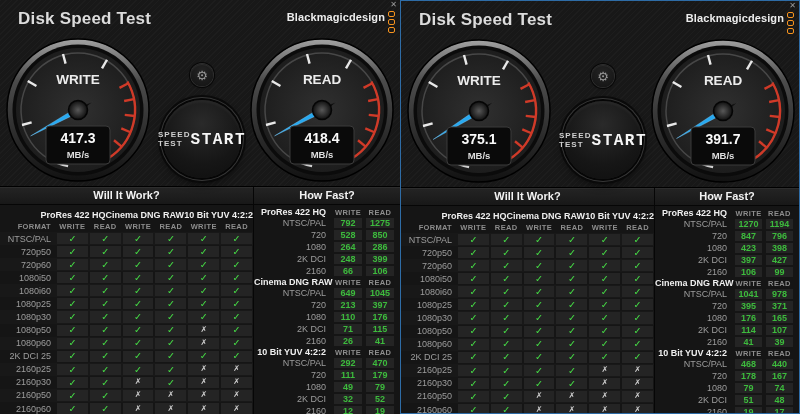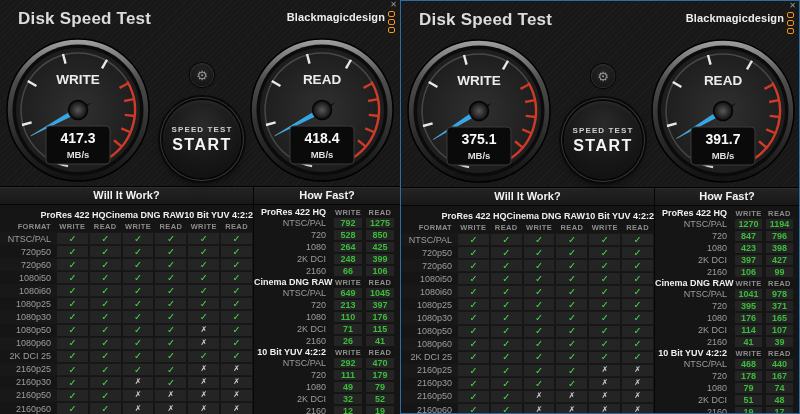--- a/index.html
+++ b/index.html
@@ -25,23 +25,23 @@
   .gauge-read{left:247px;}
   .gear-btn{position:absolute;left:191px;top:28px;width:22px;height:22px;border-radius:50%;
     background:radial-gradient(circle at 50% 35%, #242424, #131313);
     box-shadow:0 0 0 1px #2f2f2f, 0 0 0 2px #070707, inset 0 1px 1px rgba(255,255,255,.07), 0 1px 3px rgba(0,0,0,.8);
     display:flex;align-items:center;justify-content:center;color:#969696;font-size:13px;line-height:1;
     font-family:"DejaVu Sans",sans-serif;cursor:pointer;}
   .start-btn{position:absolute;left:163px;top:64px;width:78px;height:78px;border-radius:50%;
     background:radial-gradient(circle at 50% 30%, #2a2a2a, #161616 60%, #0e0e0e);
     box-shadow:0 0 0 2px #060606, 0 0 0 3px #383838, 0 0 0 5px #0a0a0a, 0 5px 10px rgba(0,0,0,.75),
                inset 0 2px 3px rgba(255,255,255,.05);
-    display:flex;flex-direction:column;align-items:center;justify-content:center;cursor:pointer;}
+    display:flex;flex-direction:row;align-items:center;justify-content:center;cursor:pointer;}
   .st1{font-size:8px;font-weight:700;letter-spacing:1.1px;color:#cfcfcf;}
-  .st2{font-size:16px;font-weight:700;letter-spacing:1.5px;color:#f5f5f5;margin-top:2px;}
+  .st2{font-size:16px;font-weight:700;letter-spacing:1.5px;color:#f5f5f5;margin-top:2px;font-family:Liberation Mono, monospace;}
   
   .tables{display:flex;height:228px;background:#151515;border-top:1px solid #000;}
   .will{width:253px;display:flex;flex-direction:column;}
   .fast{flex:1;border-left:1px solid #060606;display:flex;flex-direction:column;}
   .sec-title{height:17px;line-height:17px;text-align:center;font-size:11px;font-weight:700;color:#f2f2f2;
     background:linear-gradient(#242424,#181818);border-bottom:1px solid #060606;box-shadow:inset 0 1px 0 #2d2d2d;}
   .codec-row{display:flex;height:13px;align-items:flex-end;margin-top:2px;}
   .codec-spacer{width:56px;}
   .codec{flex:1;text-align:center;font-size:9px;font-weight:700;color:#efefef;white-space:nowrap;}
   .sub-row{display:flex;height:12px;align-items:center;}
@@ -501,21 +501,21 @@
             <div class="f-val">1275</div>
           </div>
           <div class="frow">
             <div class="f-label">720</div>
             <div class="f-val">528</div>
             <div class="f-val">850</div>
           </div>
           <div class="frow">
             <div class="f-label">1080</div>
             <div class="f-val">264</div>
-            <div class="f-val">425</div>
+            <div class="f-val">286</div>
           </div>
           <div class="frow">
             <div class="f-label">2K DCI</div>
             <div class="f-val">248</div>
             <div class="f-val">399</div>
           </div>
           <div class="frow">
             <div class="f-label">2160</div>
             <div class="f-val">66</div>
             <div class="f-val">106</div>

